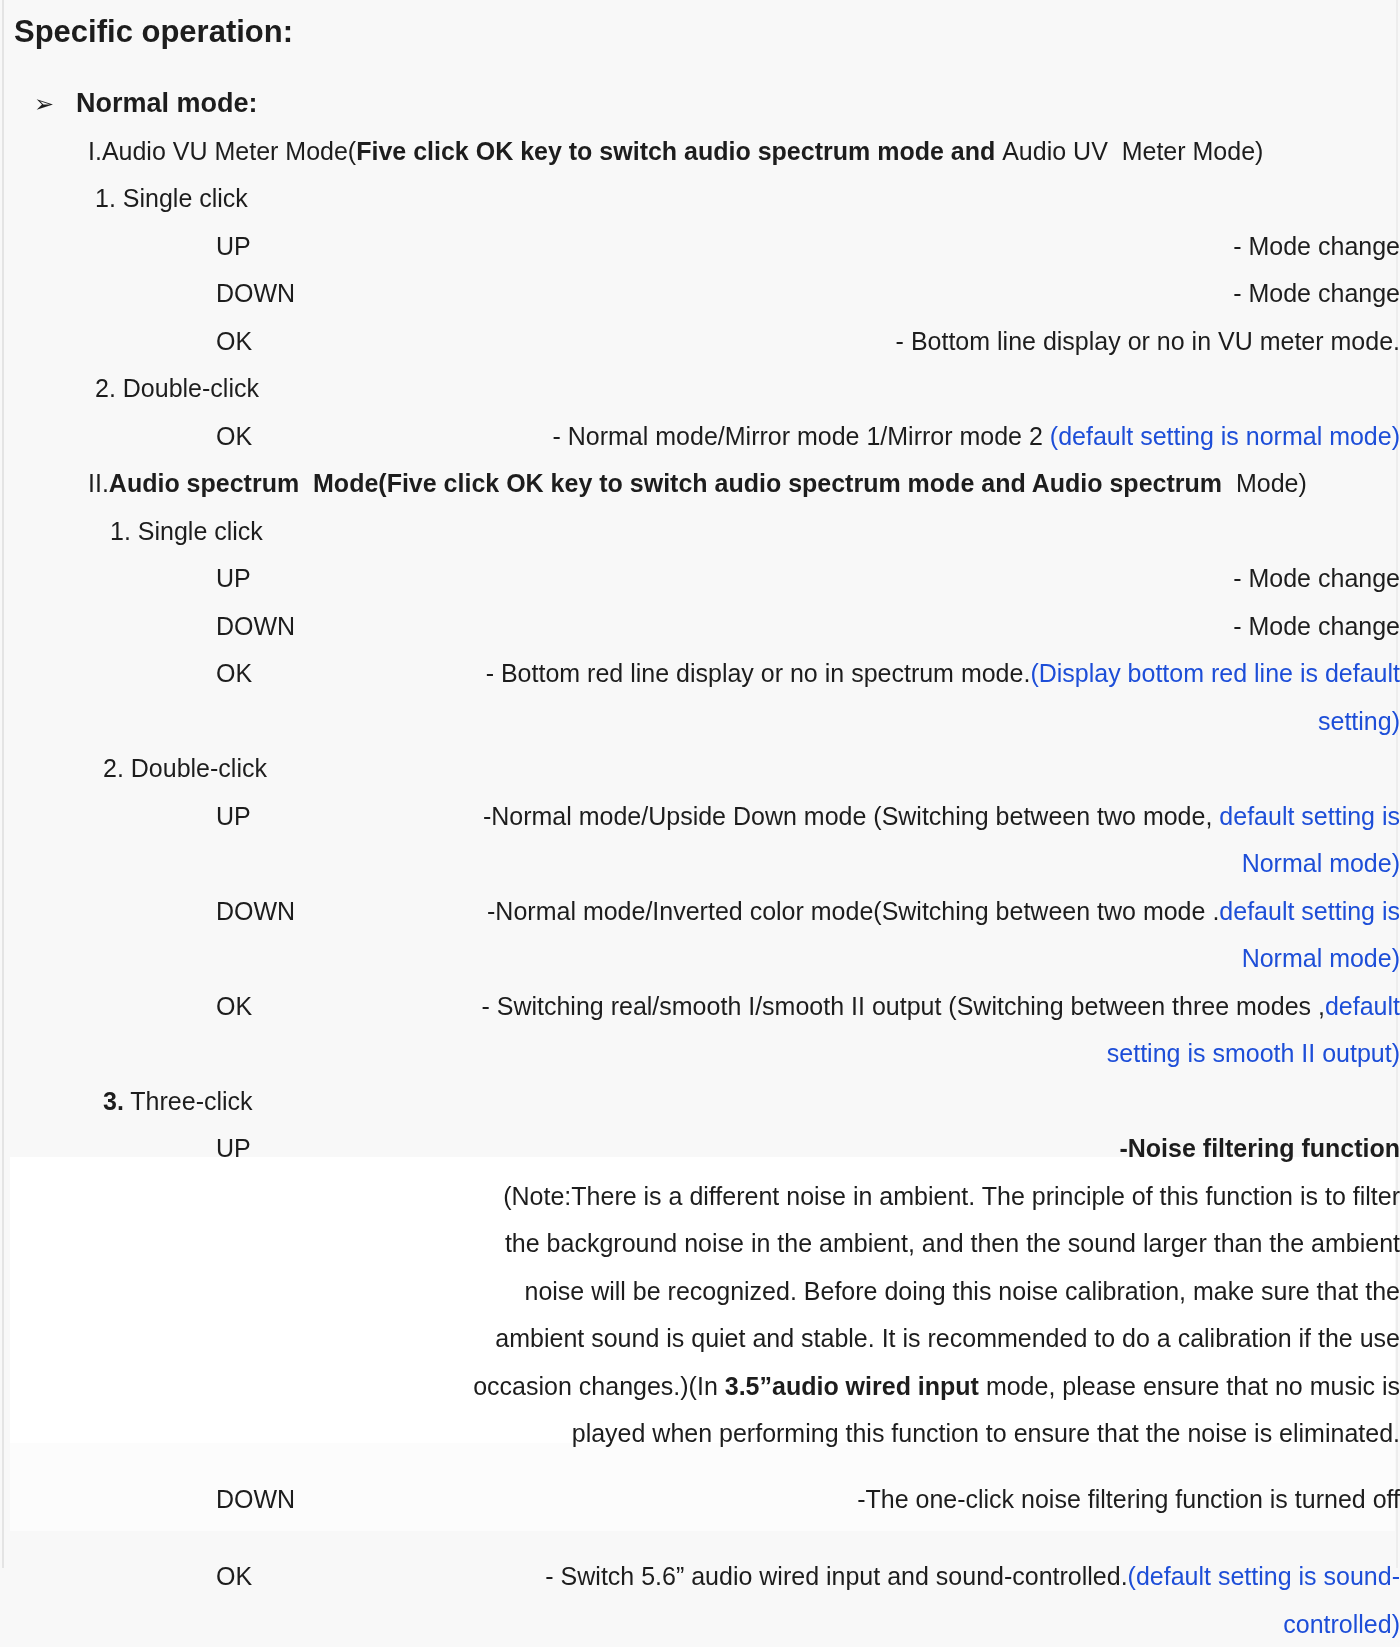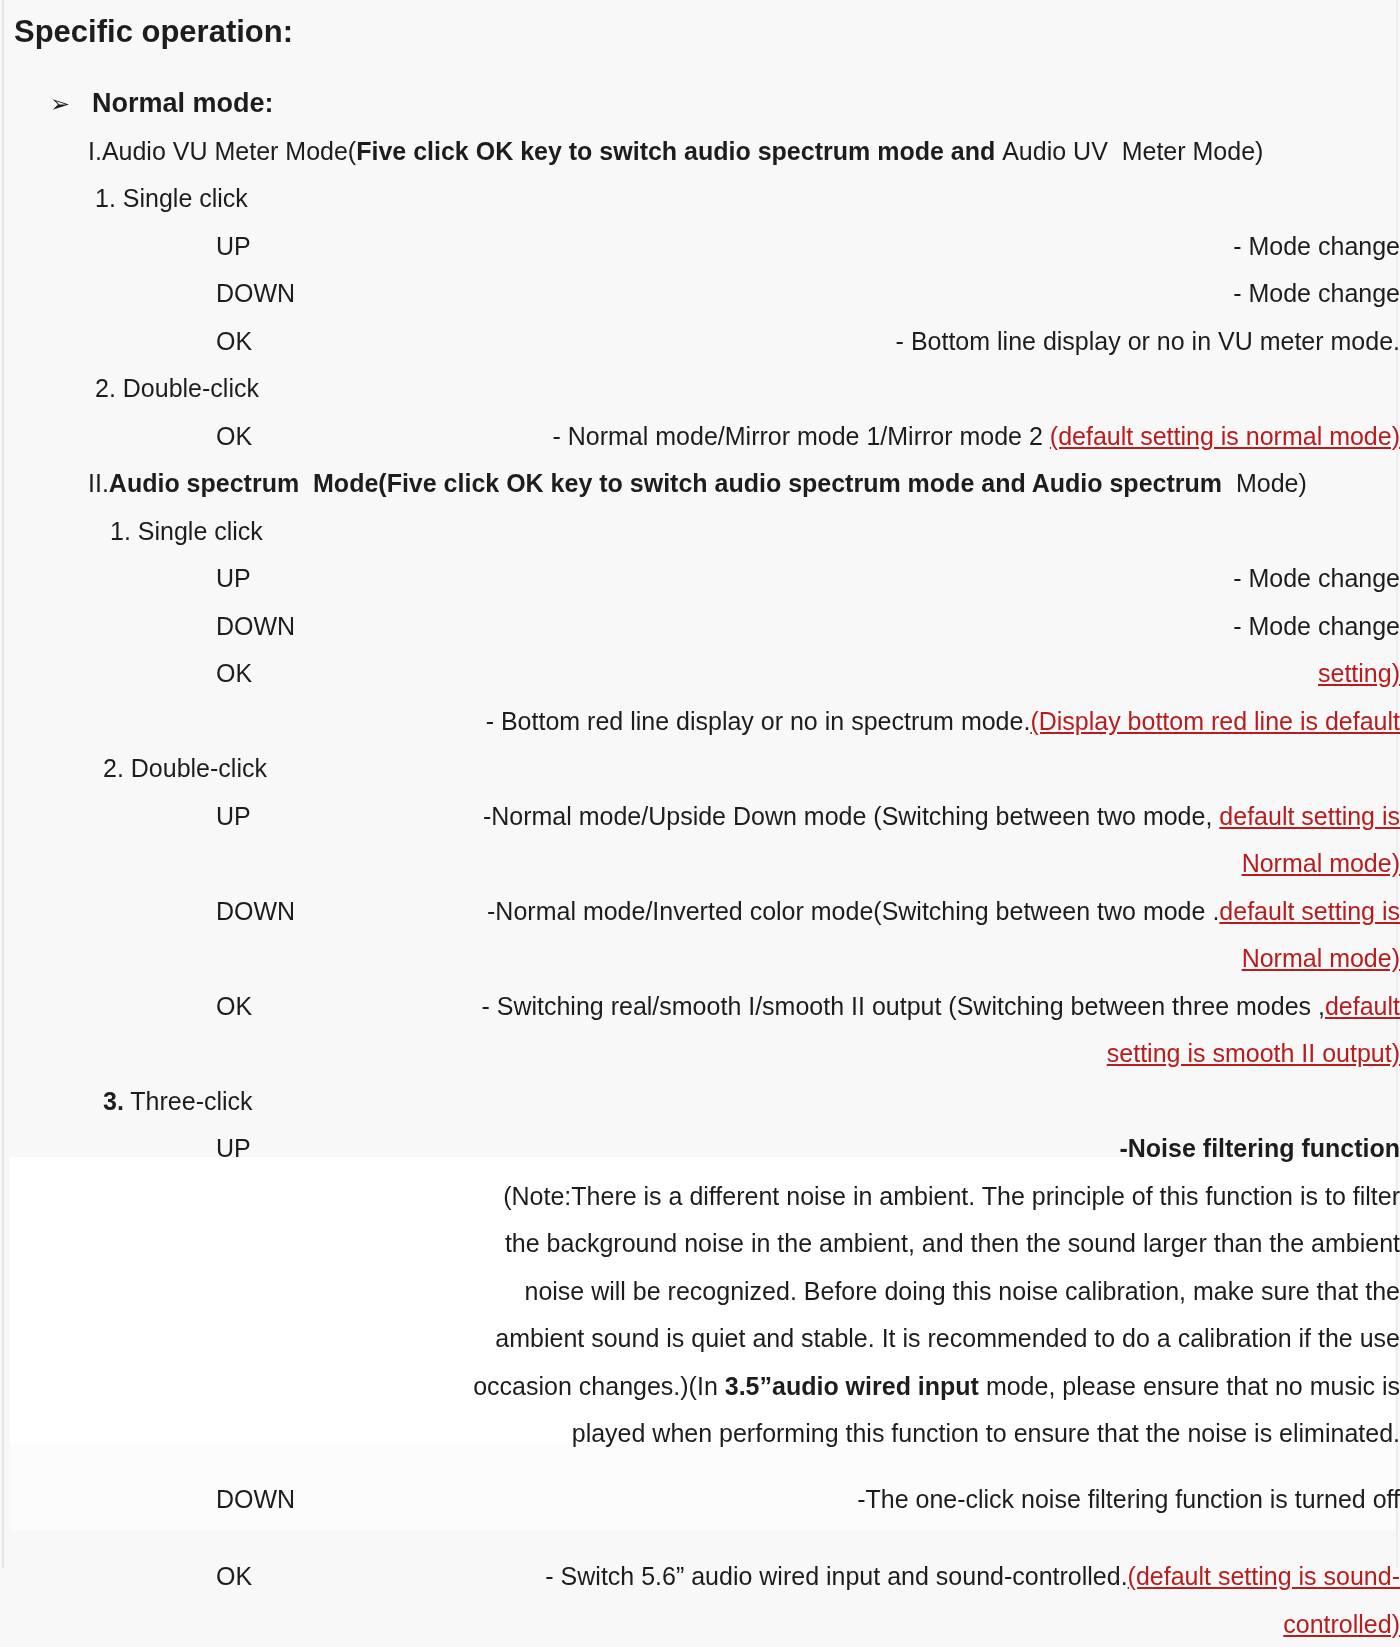--- a/index.html
+++ b/index.html
@@ -18,35 +18,35 @@
   .band{position:absolute;left:10px;right:5px;background:#ffffff;}
   .band.note-band{top:1157px;height:286px;}
   .band.lower-band{top:1443px;height:88px;opacity:.55;}
   #content{position:absolute;top:0;left:0;right:0;}
   .title{
     font-size:31px;font-weight:700;line-height:52px;
     margin-top:6px;margin-bottom:22px;padding-left:14px;
     white-space:pre;
   }
   .row{font-size:25px;line-height:47.5px;white-space:pre;}
-  .bullet-row{padding-left:50px;font-weight:700;font-size:27px;}
+  .bullet-row{padding-left:34px;font-weight:700;font-size:27px;}
   .arrow{display:inline-block;width:42px;font-weight:400;font-size:24px;}
   .roman{padding-left:88px;}
   .num-a{padding-left:95px;}
   .num-b{padding-left:110px;}
   .num-c{padding-left:103px;}
   .action{display:flex;align-items:flex-start;}
   .key{flex:0 0 163px;padding-left:172px;margin-left:44px;}
   .desc{flex:1;}
   .line{line-height:47.5px;text-align:right;}
   .note{padding-left:330px;}
   .note .line{padding-left:6px;}
   .note .line.first{padding-left:0;}
   .b{font-weight:700;}
-  .c{color:#b91c1c;text-decoration:underline;}
+  .c{color:#1d4ed8;}
   .spacer-small{height:18px;}
   .spacer-medium{height:30px;}
 </style>
 </head>
 <body>
 
 <div class="page">
   <div class="edge left"></div>
   <div class="edge right"></div>
   <div class="band note-band"></div>
@@ -58,21 +58,21 @@
       <div class="row num-a"><span class="">1. Single click</span></div>
       <div class="row action"><div class="key">UP</div><div class="desc"><div class="line first"><span class="">- Mode change</span></div></div></div>
       <div class="row action"><div class="key">DOWN</div><div class="desc"><div class="line first"><span class="">- Mode change</span></div></div></div>
       <div class="row action"><div class="key">OK</div><div class="desc"><div class="line first"><span class="">- Bottom line display or no in VU meter mode.</span></div></div></div>
       <div class="row num-a"><span class="">2. Double-click</span></div>
       <div class="row action"><div class="key">OK</div><div class="desc"><div class="line first"><span class="">- Normal mode/Mirror mode 1/Mirror mode 2 </span><span class="c">(default setting is normal mode)</span></div></div></div>
       <div class="row roman"><span class="">II.</span><span class="b ">Audio spectrum  Mode(Five click OK key to switch audio spectrum mode and Audio spectrum</span><span class="">  Mode)</span></div>
       <div class="row num-b"><span class="">1. Single click</span></div>
       <div class="row action"><div class="key">UP</div><div class="desc"><div class="line first"><span class="">- Mode change</span></div></div></div>
       <div class="row action"><div class="key">DOWN</div><div class="desc"><div class="line first"><span class="">- Mode change</span></div></div></div>
-      <div class="row action"><div class="key">OK</div><div class="desc"><div class="line"><span class="c">setting)</span></div><div class="line first"><span class="">- Bottom red line display or no in spectrum mode.</span><span class="c">(Display bottom red line is default</span></div></div></div>
+      <div class="row action"><div class="key">OK</div><div class="desc"><div class="line first"><span class="">- Bottom red line display or no in spectrum mode.</span><span class="c">(Display bottom red line is default</span></div><div class="line"><span class="c">setting)</span></div></div></div>
       <div class="row num-c"><span class="">2. Double-click</span></div>
       <div class="row action"><div class="key">UP</div><div class="desc"><div class="line first"><span class="">-Normal mode/Upside Down mode (Switching between two mode, </span><span class="c">default setting is</span></div><div class="line"><span class="c">Normal mode)</span></div></div></div>
       <div class="row action"><div class="key">DOWN</div><div class="desc"><div class="line first"><span class="">-Normal mode/Inverted color mode(Switching between two mode .</span><span class="c">default setting is</span></div><div class="line"><span class="c">Normal mode)</span></div></div></div>
       <div class="row action"><div class="key">OK</div><div class="desc"><div class="line first"><span class="">- Switching real/smooth I/smooth II output (Switching between three modes ,</span><span class="c">default</span></div><div class="line"><span class="c">setting is smooth II output)</span></div></div></div>
       <div class="row num-c"><span class="b ">3.</span><span class=""> Three-click</span></div>
       <div class="row action"><div class="key">UP</div><div class="desc"><div class="line first"><span class="b ">-Noise filtering function</span></div></div></div>
       <div class="row note"><div class="line first"><span class="">(Note:There is a different noise in ambient. The principle of this function is to filter</span></div><div class="line"><span class="">the background noise in the ambient, and then the sound larger than the ambient</span></div><div class="line"><span class="">noise will be recognized. Before doing this noise calibration, make sure that the</span></div><div class="line"><span class="">ambient sound is quiet and stable. It is recommended to do a calibration if the use</span></div><div class="line"><span class="">occasion changes.)(In </span><span class="b ">3.5”audio wired input</span><span class=""> mode, please ensure that no music is</span></div><div class="line"><span class="">played when performing this function to ensure that the noise is eliminated.</span></div></div>
       <div class="spacer-small"></div>
       <div class="row action"><div class="key">DOWN</div><div class="desc"><div class="line first"><span class="">-The one-click noise filtering function is turned off</span></div></div></div>
       <div class="spacer-medium"></div>

